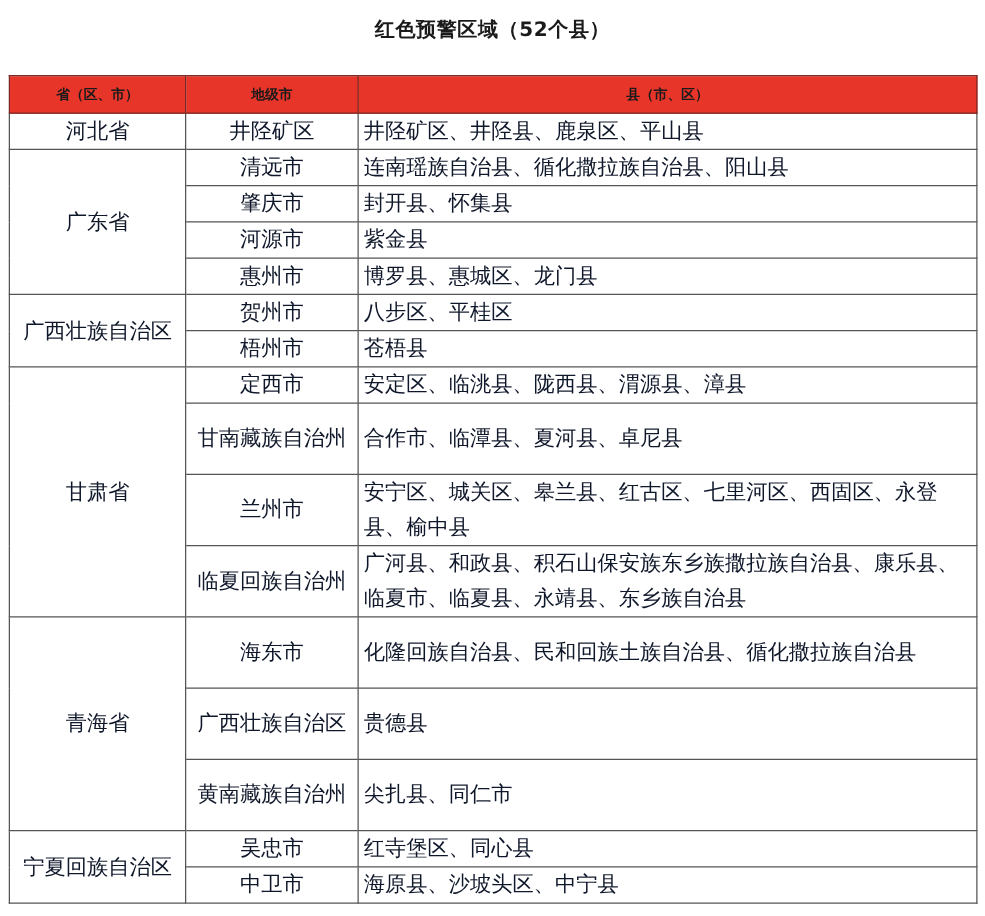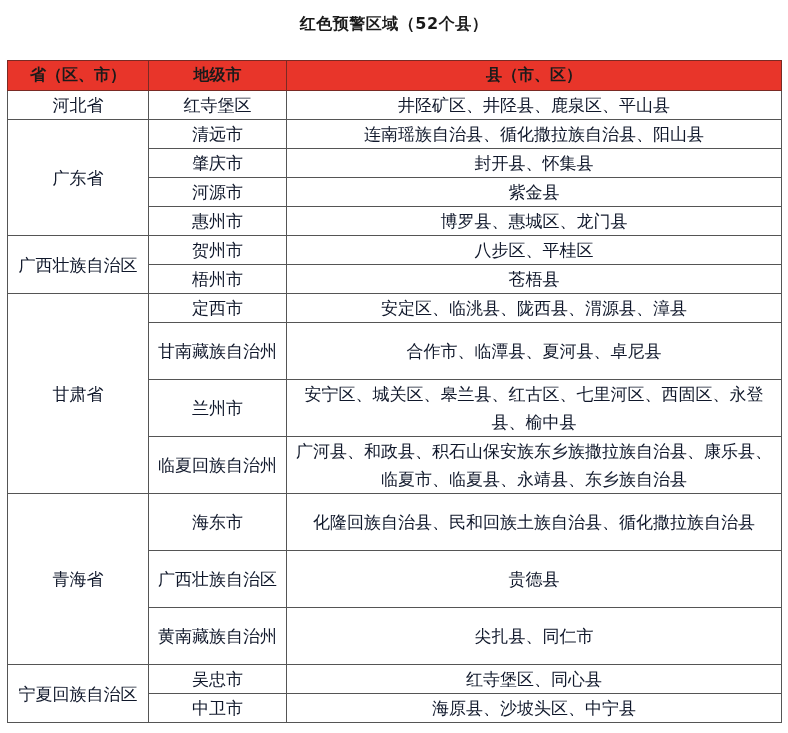--- a/index.html
+++ b/index.html
@@ -38,32 +38,32 @@
     table.warn col.c1 { width: 141px; }
     table.warn col.c2 { width: 138px; }
     table.warn col.c3 { width: 495px; }
     table.warn th {
       background: #e8352a;
       color: #1a1a1a;
       font-weight: bold;
       height: 29px;
       padding: 0;
       border: 1px solid #7a2a24;
-      font-size: 16px;
+      font-size: 11px;
       text-align: center;
     }
     table.warn td {
       border: 1px solid #555555;
       padding: 0 4px;
       line-height: 28px;
       vertical-align: middle;
       color: #0f172a;
     }
     td.center { text-align: center; }
-    td.left { text-align: center; padding-left: 9px; padding-right: 8px; }
+    td.left { text-align: left; padding-left: 9px; padding-right: 8px; }
     tr.r1 td { height: 28px; }
     tr.r2 td { height: 56px; }
   </style>
 </head>
 <body>
 
 <div class="title">红色预警区域（52个县）</div>
 
 <table class="warn">
   <colgroup>
@@ -75,21 +75,21 @@
     <tr>
       <th>省（区、市）</th>
       <th>地级市</th>
       <th>县（市、区）</th>
     </tr>
   </thead>
   <tbody>
 
     <tr class="r1">
       <td class="center">河北省</td>
-      <td class="center">红寺堡区</td>
+      <td class="center">井陉矿区</td>
       <td class="left">井陉矿区、井陉县、鹿泉区、平山县</td>
     </tr>
 
     <tr class="r1">
       <td class="center" rowspan="4">广东省</td>
       <td class="center">清远市</td>
       <td class="left">连南瑶族自治县、循化撒拉族自治县、阳山县</td>
     </tr>
     <tr class="r1">
       <td class="center">肇庆市</td>

